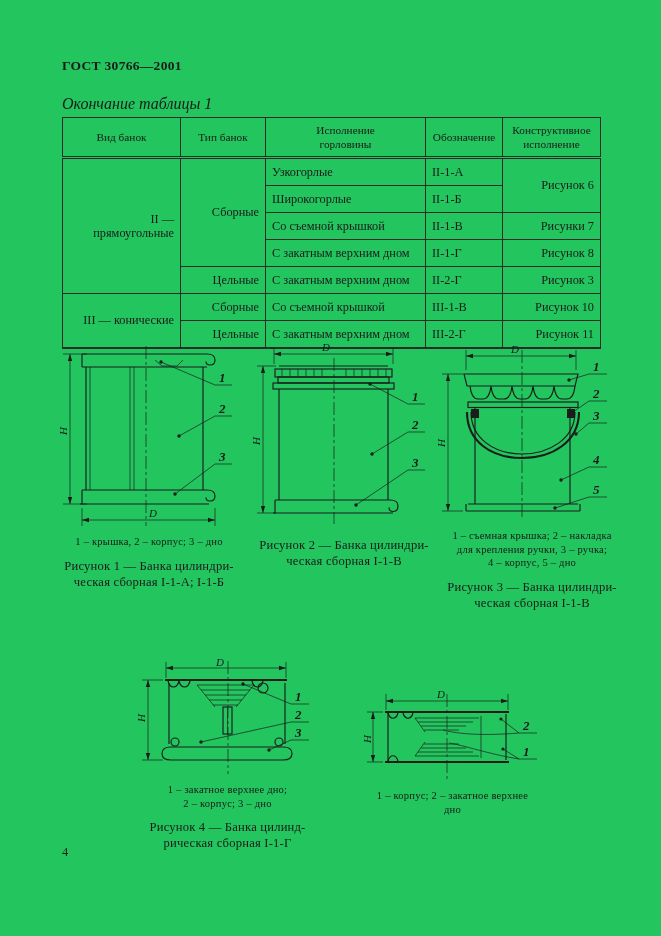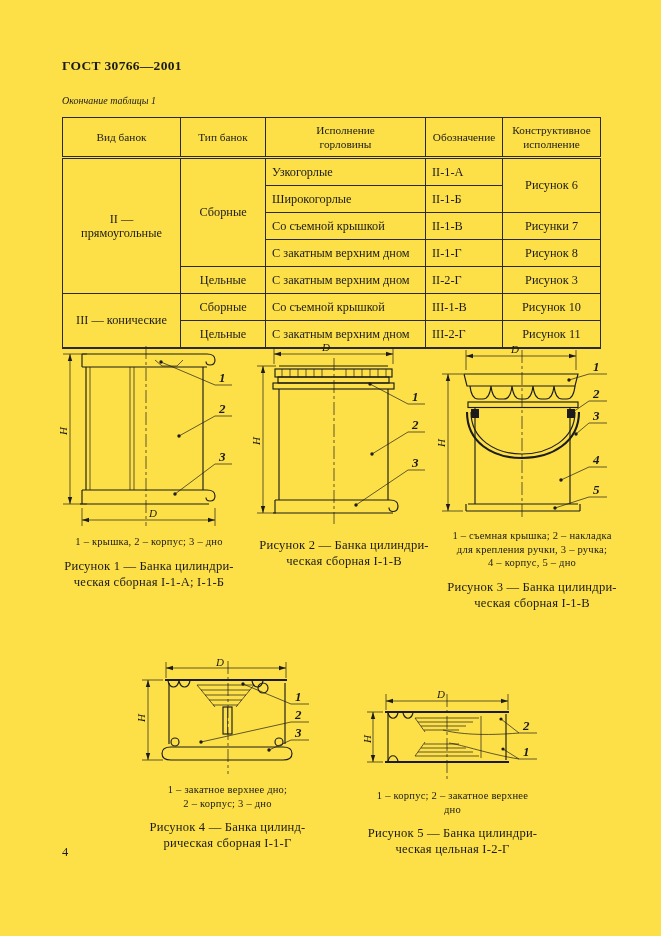--- a/index.html
+++ b/index.html
@@ -1,41 +1,41 @@
 <!DOCTYPE html>
 <html><head>
 <meta charset="utf-8">
 <style>
   html,body{margin:0;padding:0;background:#888;}
   .page{
     position:relative; width:661px; height:936px; margin:0 auto;
-    background:#fde047; color:#1b1b1b;
+    background:#22c55e; color:#1b1b1b;
     font-family:"Liberation Serif","DejaVu Serif",serif;
     overflow:hidden;
   }
   .doc-number{position:absolute; left:62px; top:58px; font-size:13.5px; font-weight:bold; letter-spacing:.3px;}
-  .continuation{position:absolute; left:62px; top:95px; font-size:10px; font-style:italic;}
+  .continuation{position:absolute; left:62px; top:95px; font-size:16px; font-style:italic;}
   table.spec{
     position:absolute; left:62px; top:117px; width:538px;
     border-collapse:collapse; table-layout:fixed;
     font-size:12.3px;
   }
   table.spec col.c1{width:118px} table.spec col.c2{width:85px}
   table.spec col.c3{width:160px} table.spec col.c4{width:77px}
   table.spec col.c5{width:98px}
   table.spec th, table.spec td{border:1px solid #2a2a2a; padding:2px 6px;}
   table.spec{border:1.6px solid #2a2a2a;}
   table.spec th{
     font-weight:normal; font-size:11.3px; text-align:center; vertical-align:middle;
     height:34px; white-space:pre-line; line-height:1.25;
   }
   table.spec thead tr{border-bottom:3px double #2a2a2a;}
   table.spec tbody{border-bottom:2px solid #2a2a2a;}
   table.spec td{height:22px; vertical-align:middle; line-height:1.15;}
-  td.al{text-align:center; padding-left:8px;}
+  td.al{text-align:right; padding-left:8px;}
   td.ac{text-align:left;}
   td.va-top{vertical-align:top; padding-top:4px;}
   tr.section-start{border-top:1.6px solid #2a2a2a;}
 
   .fig{position:absolute; text-align:center;}
   .fig svg{display:block; margin:0 auto; overflow:visible;}
   .legend{
     font-size:10.6px; line-height:1.28; margin-top:5px;
     white-space:pre-line; letter-spacing:.2px;
   }
@@ -377,19 +377,17 @@
       <circle class="fillb" cx="138" cy="27" r="1.6"></circle>
       <text class="num" x="160" y="38">2</text>
       <line class="thin" x1="156" y1="67" x2="174" y2="67"></line>
       <line class="thin" x1="156" y1="67" x2="140" y2="57"></line>
       <path class="thin" d="M156,67 C125,62 100,53 86,51"></path>
       <circle class="fillb" cx="140" cy="57" r="1.6"></circle>
       <text class="num" x="160" y="64">1</text>
     </svg>
     <div class="legend">1 – корпус; 2 – закатное верхнее
 дно</div>
-    <div class="caption">Рисунок 5 — Банка цилиндри-
-ческая цельная I-2-Г</div>
   </div>
 
   <div class="page-number">4</div>
 
 </div>
 
 </body></html>

